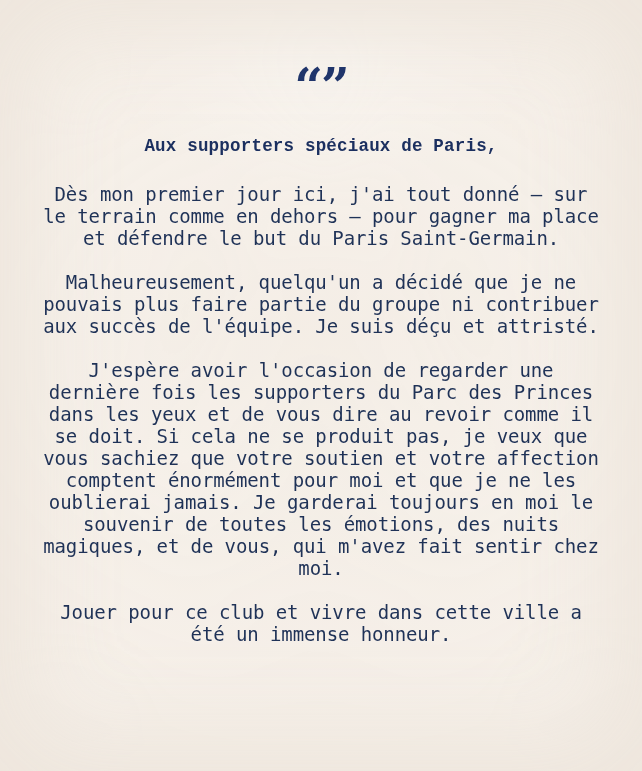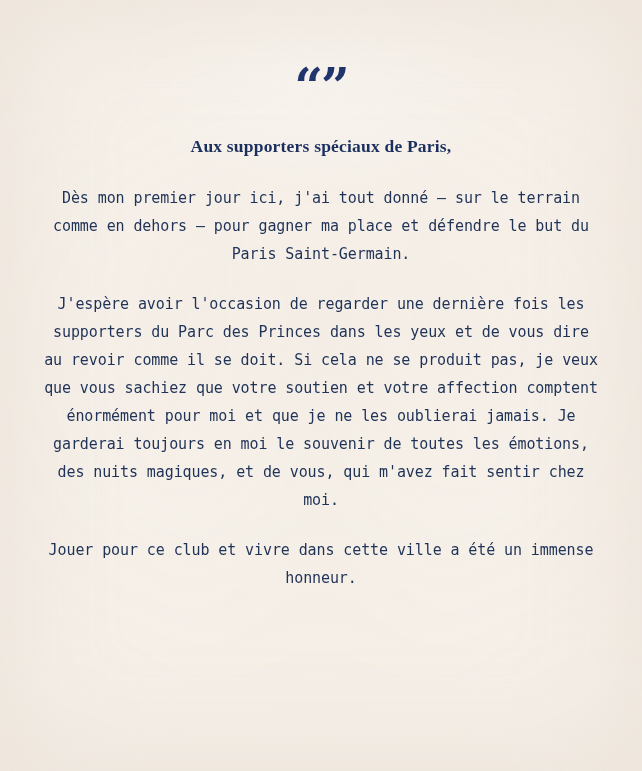--- a/index.html
+++ b/index.html
@@ -103,37 +103,37 @@
     font-weight: bold;
     font-size: 50px;
     line-height: 1;
     color: #20356b;
     letter-spacing: -2px;
     height: 52px;
   }
 
   .headline {
     margin-top: 22px;
-    font-family: Liberation Serif, serif;
+    font-family: Liberation Mono, monospace;
     font-weight: bold;
     font-size: 17.5px;
     color: #1b2f5f;
     letter-spacing: 0.2px;
   }
 
   .body {
     margin: 0 auto;
     width: 560px;
     color: #1f3257;
   }
 
   .para {
     margin-top: 22px;
-    font-size: 15px;
-    line-height: 28px;
+    font-size: 19px;
+    line-height: 22px;
     text-align: center;
     color: #1f3257;
     letter-spacing: -0.1px;
   }
   .para.first { margin-top: 27px; }
 </style>
 </head>
 <body>
 
 <div class="page">
@@ -154,18 +154,19 @@
   <div class="vignette"></div>
 
   <div class="content">
 
     <div class="quote-mark">“”</div>
 
     <div class="headline">Aux supporters spéciaux de Paris,</div>
 
     <div class="body">
       <p class="para first">Dès mon premier jour ici, j'ai tout donné — sur le terrain comme en dehors — pour gagner ma place et défendre le but du Paris Saint-Germain.</p>
+      <p class="para">Malheureusement, quelqu'un a décidé que je ne pouvais plus faire partie du groupe ni contribuer aux succès de l'équipe. Je suis déçu et attristé.</p>
       <p class="para">J'espère avoir l'occasion de regarder une dernière fois les supporters du Parc des Princes dans les yeux et de vous dire au revoir comme il se doit. Si cela ne se produit pas, je veux que vous sachiez que votre soutien et votre affection comptent énormément pour moi et que je ne les oublierai jamais. Je garderai toujours en moi le souvenir de toutes les émotions, des nuits magiques, et de vous, qui m'avez fait sentir chez moi.</p>
       <p class="para">Jouer pour ce club et vivre dans cette ville a été un immense honneur.</p>
 
     </div>
   </div>
 </div>
 
 </body></html>

